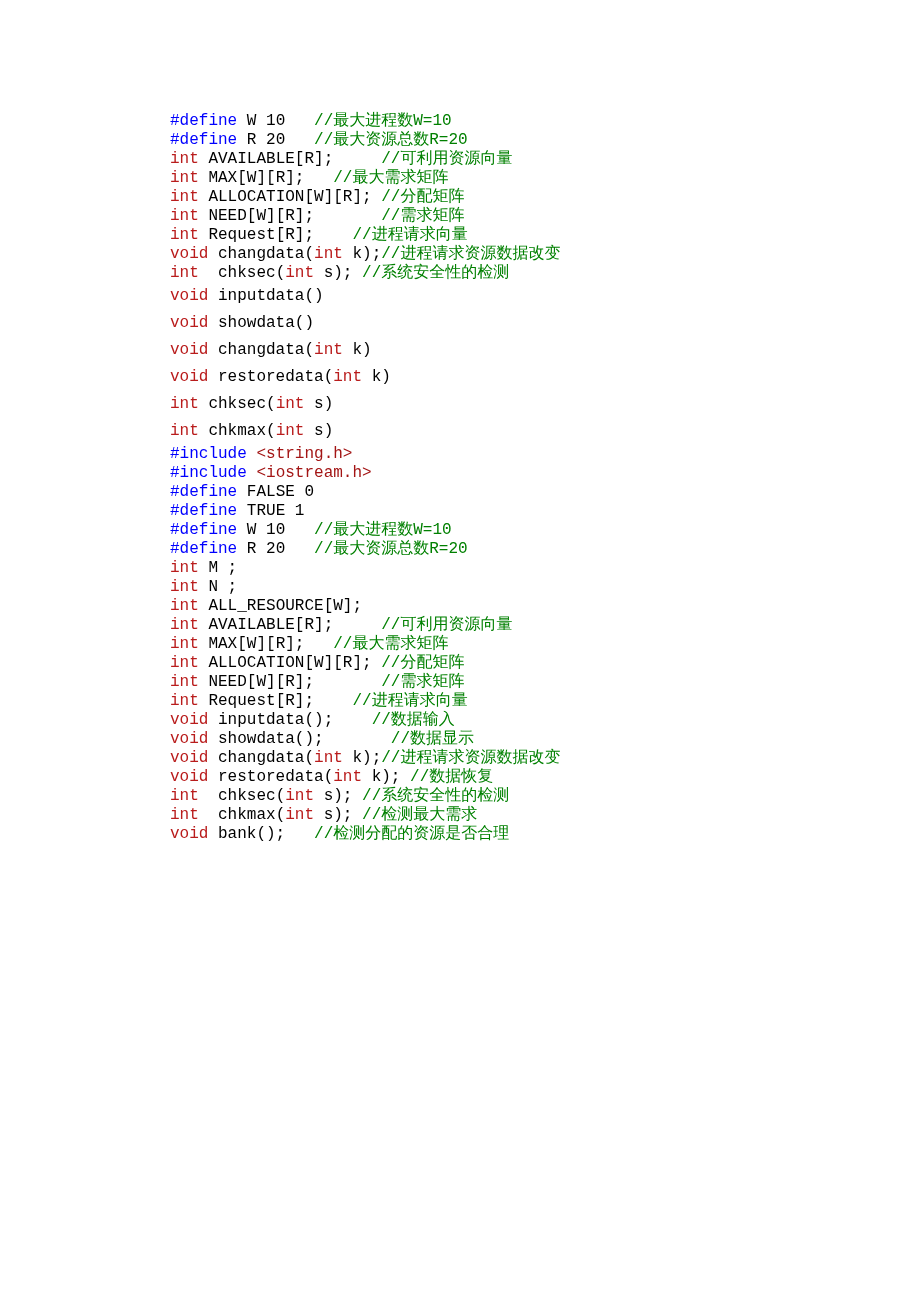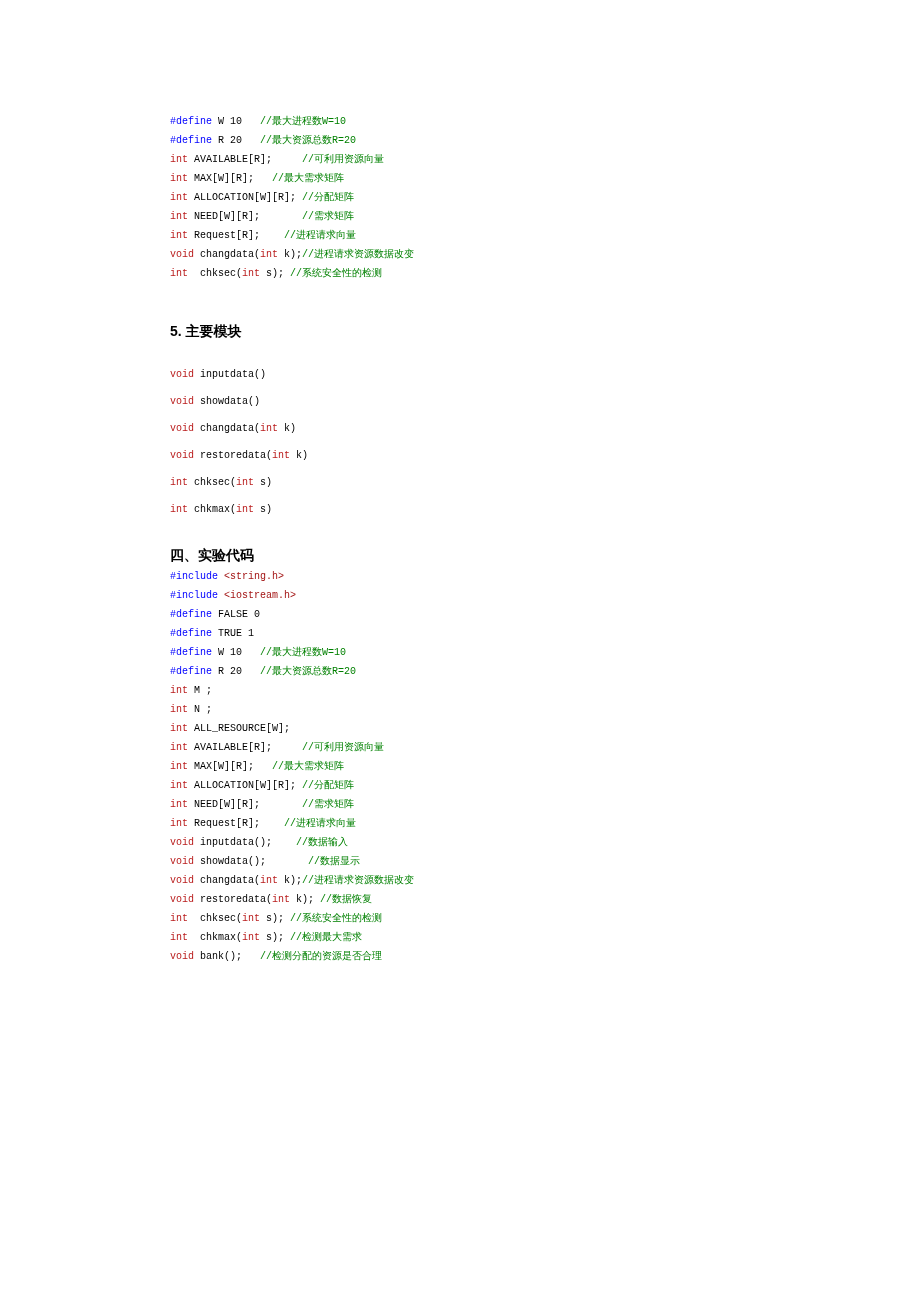--- a/index.html
+++ b/index.html
@@ -11,21 +11,21 @@
     width: 920px;
     min-height: 1302px;
     font-family: "SimSun", "NSimSun", "Consolas", "Courier New", monospace;
     color: #000000;
   }
   .page {
     padding: 112px 0 0 170px;
     width: 600px;
   }
   .code-block {
-    font-size: 10px;
+    font-size: 16px;
     line-height: 19px;
     white-space: pre;
   }
   .heading {
     font-family: "SimSun", "NSimSun", sans-serif;
     font-weight: bold;
     font-size: 14px;
     margin: 40px 0 20px 0;
   }
   .heading-tight {
@@ -40,21 +40,19 @@
   .cmt  { color: #008000; }
   .txt  { color: #000000; }
 </style>
 </head>
 <body>
 
 <div class="page">
 
   <div class="code-block" id="block1"><div><span class="kw">#define</span><span class="txt"> W 10   </span><span class="cmt">//最大进程数W=10</span></div><div><span class="kw">#define</span><span class="txt"> R 20   </span><span class="cmt">//最大资源总数R=20</span></div><div><span class="typ">int</span><span class="txt"> AVAILABLE[R];     </span><span class="cmt">//可利用资源向量</span></div><div><span class="typ">int</span><span class="txt"> MAX[W][R];   </span><span class="cmt">//最大需求矩阵</span></div><div><span class="typ">int</span><span class="txt"> ALLOCATION[W][R]; </span><span class="cmt">//分配矩阵</span></div><div><span class="typ">int</span><span class="txt"> NEED[W][R];       </span><span class="cmt">//需求矩阵</span></div><div><span class="typ">int</span><span class="txt"> Request[R];    </span><span class="cmt">//进程请求向量</span></div><div><span class="typ">void</span><span class="txt"> changdata(</span><span class="typ">int</span><span class="txt"> k);</span><span class="cmt">//进程请求资源数据改变</span></div><div><span class="typ">int</span><span class="txt">  chksec(</span><span class="typ">int</span><span class="txt"> s); </span><span class="cmt">//系统安全性的检测</span></div></div>
 
-  <div class="heading">5.    主要模块</div>
 
   <div class="code-block" id="block2"><div style="line-height: 27px;"><span class="typ">void</span><span class="txt"> inputdata()</span></div><div style="line-height: 27px;"><span class="typ">void</span><span class="txt"> showdata()</span></div><div style="line-height: 27px;"><span class="typ">void</span><span class="txt"> changdata(</span><span class="typ">int</span><span class="txt"> k)</span></div><div style="line-height: 27px;"><span class="typ">void</span><span class="txt"> restoredata(</span><span class="typ">int</span><span class="txt"> k)</span></div><div style="line-height: 27px;"><span class="typ">int</span><span class="txt"> chksec(</span><span class="typ">int</span><span class="txt"> s)</span></div><div style="line-height: 27px;"><span class="typ">int</span><span class="txt"> chkmax(</span><span class="typ">int</span><span class="txt"> s)</span></div></div>
 
-  <div class="heading-tight">四、实验代码</div>
 
   <div class="code-block" id="block3"><div><span class="kw">#include</span><span class="txt"> </span><span class="str">&lt;string.h&gt;</span></div><div><span class="kw">#include</span><span class="txt"> </span><span class="str">&lt;iostream.h&gt;</span></div><div><span class="kw">#define</span><span class="txt"> FALSE 0</span></div><div><span class="kw">#define</span><span class="txt"> TRUE 1</span></div><div><span class="kw">#define</span><span class="txt"> W 10   </span><span class="cmt">//最大进程数W=10</span></div><div><span class="kw">#define</span><span class="txt"> R 20   </span><span class="cmt">//最大资源总数R=20</span></div><div><span class="typ">int</span><span class="txt"> M ;</span></div><div><span class="typ">int</span><span class="txt"> N ;</span></div><div><span class="typ">int</span><span class="txt"> ALL_RESOURCE[W];</span></div><div><span class="typ">int</span><span class="txt"> AVAILABLE[R];     </span><span class="cmt">//可利用资源向量</span></div><div><span class="typ">int</span><span class="txt"> MAX[W][R];   </span><span class="cmt">//最大需求矩阵</span></div><div><span class="typ">int</span><span class="txt"> ALLOCATION[W][R]; </span><span class="cmt">//分配矩阵</span></div><div><span class="typ">int</span><span class="txt"> NEED[W][R];       </span><span class="cmt">//需求矩阵</span></div><div><span class="typ">int</span><span class="txt"> Request[R];    </span><span class="cmt">//进程请求向量</span></div><div><span class="typ">void</span><span class="txt"> inputdata();    </span><span class="cmt">//数据输入</span></div><div><span class="typ">void</span><span class="txt"> showdata();       </span><span class="cmt">//数据显示</span></div><div><span class="typ">void</span><span class="txt"> changdata(</span><span class="typ">int</span><span class="txt"> k);</span><span class="cmt">//进程请求资源数据改变</span></div><div><span class="typ">void</span><span class="txt"> restoredata(</span><span class="typ">int</span><span class="txt"> k); </span><span class="cmt">//数据恢复</span></div><div><span class="typ">int</span><span class="txt">  chksec(</span><span class="typ">int</span><span class="txt"> s); </span><span class="cmt">//系统安全性的检测</span></div><div><span class="typ">int</span><span class="txt">  chkmax(</span><span class="typ">int</span><span class="txt"> s); </span><span class="cmt">//检测最大需求</span></div><div><span class="typ">void</span><span class="txt"> bank();   </span><span class="cmt">//检测分配的资源是否合理</span></div></div>
 
 </div>
 
 </body></html>

